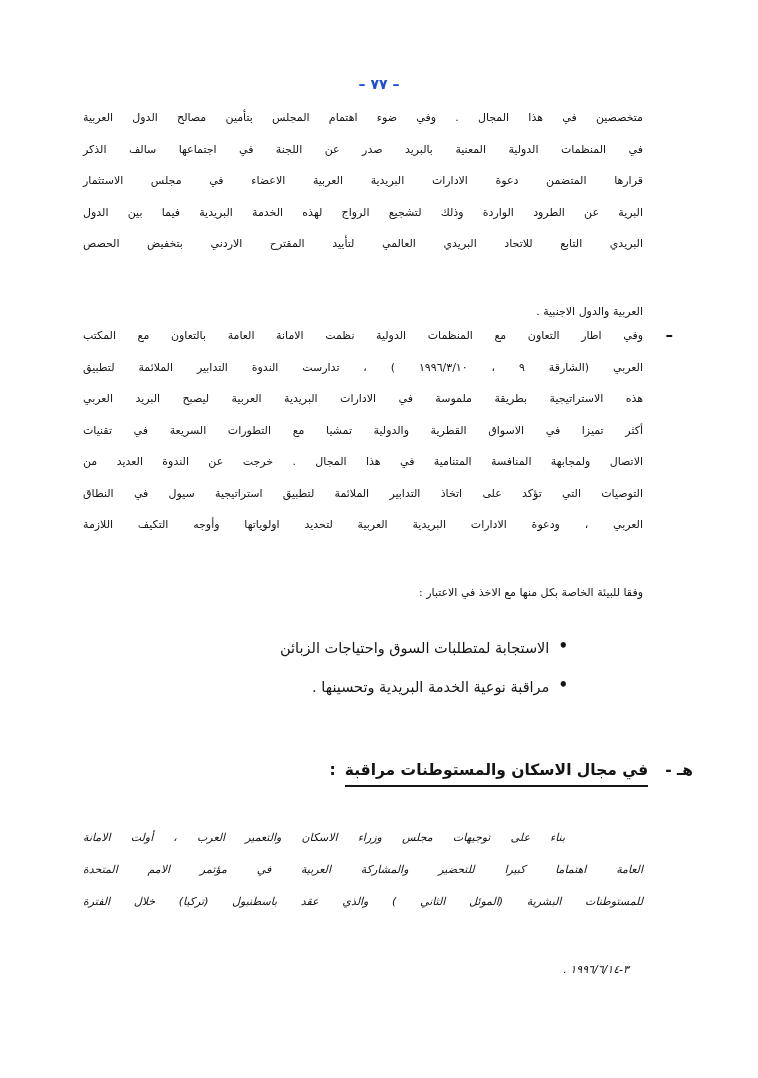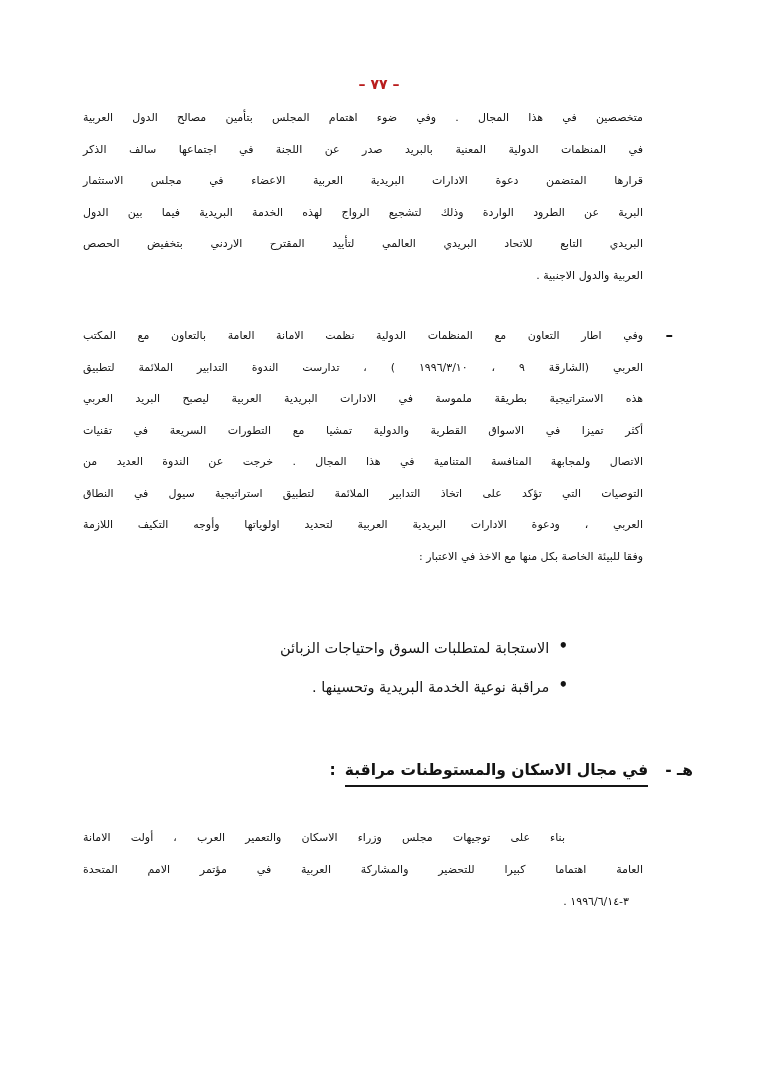--- a/index.html
+++ b/index.html
@@ -13,40 +13,41 @@
     direction: rtl;
     overflow: hidden;
   }
   .page-number {
     position: absolute;
     top: 76px; left: 0; right: 0;
     text-align: center;
     font-size: 14px;
     font-weight: bold;
     letter-spacing: 3px;
-    color: #b91c1c;
+    color: #1d4ed8;
   }
   .textblock {
     position: absolute;
     right: 115px;
     width: 560px;
   }
   .line {
     font-size: 11px;
     line-height: 31.5px;
     text-align: justify;
     text-align-last: justify;
   }
   .line.end {
     text-align: left;
     text-align-last: right;
+    margin-top: 36px;
   }
   .p1 { top: 102px; }
   .p2 { top: 320px; }
-  .p3 { top: 822px; }
+  .p3 { top: 822px; font-style: italic; }
   .p3 .line { line-height: 32px; }
   .p3 .indent-first { text-indent: 78px; }
   .p3 .date-line { padding-left: 0; padding-right: 14px; }
   .dash-marker {
     position: absolute;
     top: 0;
     right: -30px;
     line-height: 31.5px;
     font-weight: bold;
     font-size: 15px;
@@ -124,16 +125,17 @@
   </div>
 
   <div class="heading-row">
     <span class="h-marker">هـ -</span>
     <span class="h-text"><span class="h-title">في مجال الاسكان والمستوطنات مراقبة</span><span class="h-colon">:</span></span>
   </div>
 
   <div class="textblock p3">
     <div class="line indent-first">بناء على توجيهات مجلس وزراء الاسكان والتعمير العرب ، أولت الامانة</div>
     <div class="line">العامة اهتماما كبيرا  للتحضير والمشاركة العربية في مؤتمر الامم المتحدة</div>
+    <div class="line">للمستوطنات البشرية (الموئل الثاني ) والذي عقد باسطنبول (تركيا) خلال الفترة</div>
     <div class="line end date-line">٣-١٩٩٦/٦/١٤ .</div>
   </div>
 
 </div>
 
 </body></html>

